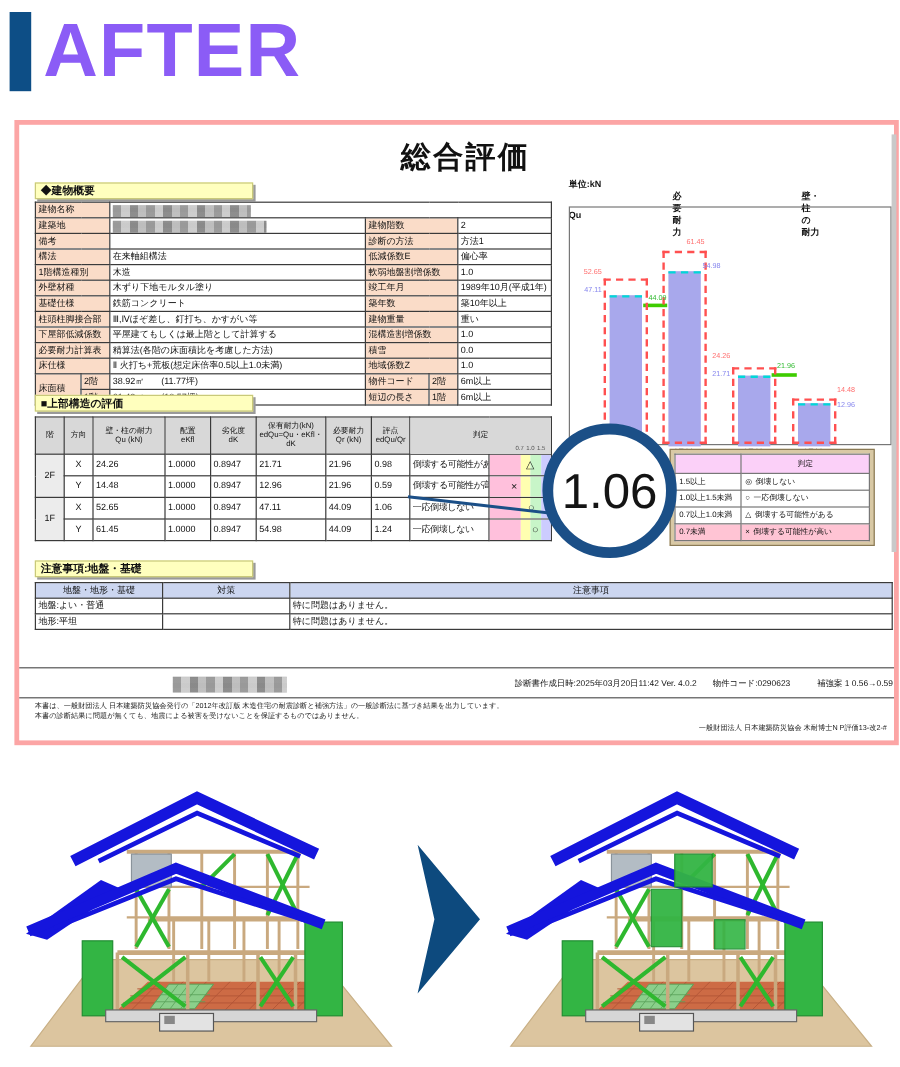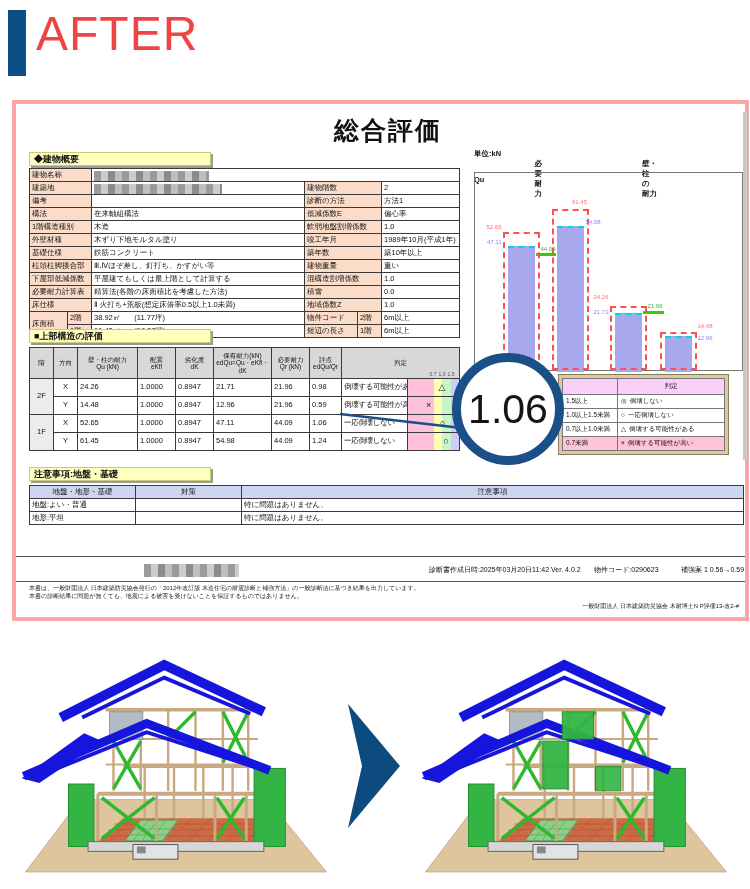--- a/index.html
+++ b/index.html
@@ -1,21 +1,21 @@
 <!DOCTYPE html>
 <html><head>
 <meta charset="utf-8">
 <style>
   html,body{margin:0;padding:0;background:#fff;}
   #page{position:relative;width:750px;height:889px;background:#fff;overflow:hidden;
         font-family:"Liberation Sans",sans-serif;color:#111;}
   .abs{position:absolute;}
   
   #after-bar{left:8px;top:10px;width:18px;height:66px;background:#0d4e86;}
-  #after-title{left:36px;top:6px;font-size:48px;font-weight:400;letter-spacing:1px;color:#ef4444;}
+  #after-title{left:36px;top:6px;font-size:63px;font-weight:700;letter-spacing:1px;color:#8b5cf6;}
   
   #doc{left:12px;top:100px;width:729px;height:513px;border:4px solid #fca5a5;background:#fff;}
   #doc-title{left:318px;top:10px;font-size:25px;font-weight:600;letter-spacing:2px;}
   .yellowbar{background:#ffffbe;border:1px solid #c9c97a;box-shadow:2px 2px 0 #9a9a9a;
              font-size:9px;font-weight:700;width:172px;height:12px;line-height:12px;padding:0 4px;}
   
   table.rep{border-collapse:collapse;table-layout:fixed;position:absolute;background:#fff;}
   .rep td,.rep th{border:1px solid #3a3a3a;font-size:7.5px;line-height:1.15;padding:0 2px;
                   height:12px;overflow:hidden;white-space:nowrap;text-align:left;font-weight:400;}
   .lbl{background:#fadcc8;}
@@ -73,21 +73,21 @@
 
   <div class="abs" id="after-bar"></div>
   <div class="abs" id="after-title">AFTER</div>
 
   <div class="abs" id="doc">
     <div class="abs" id="doc-title">総合評価</div>
 
     <div class="abs" id="chart-unit">単位:kN</div>
     <div class="abs" id="chart-legend">
       <span>Qu</span>
-      <span style="margin-left:6px">必要耐力</span>
+      <span style="margin-left:32px">必要耐力</span>
       <span style="width:38px;border-top:2px solid #3ecc00;margin:0 6px;"></span>
       <span>壁・柱の耐力</span>
       <span style="width:40px;border-top:2px dashed #ff5050;margin:0 6px;"></span>
       <span>柱の耐力</span>
       <span style="width:34px;height:8px;background:#a8a8ec;margin-left:6px;"></span>
     </div>
     <div class="abs" id="chart-plot">
         <div class="cbar" style="left: 32.5px; top: 73.3px; width: 27px; height: 123.7px; background: rgb(168, 168, 236);"></div>
         <div class="cdash" style="left: 27.5px; top: 58.7px; width: 33px; height: 134.3px;"></div>
         <div class="cbar" style="left: 81.5px; top: 52.6px; width: 27px; height: 144.4px; background: rgb(168, 168, 236);"></div>

